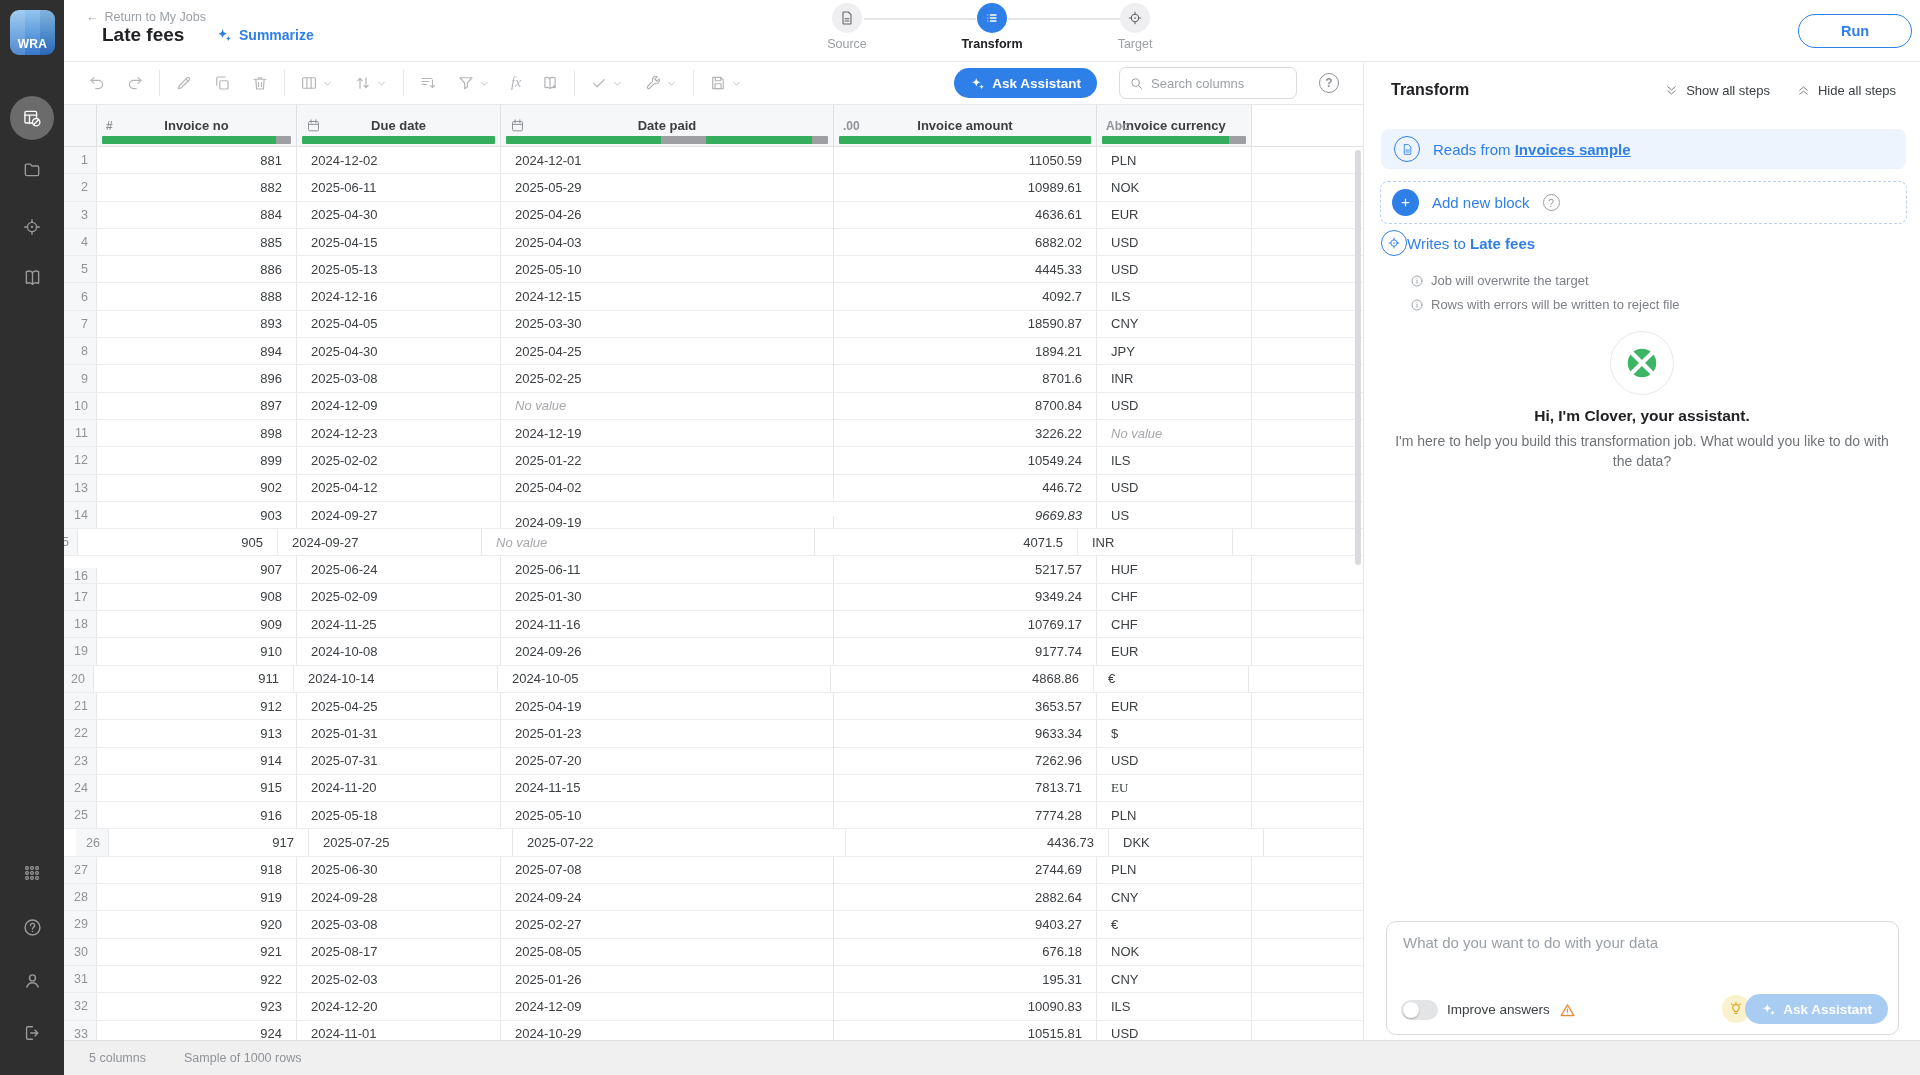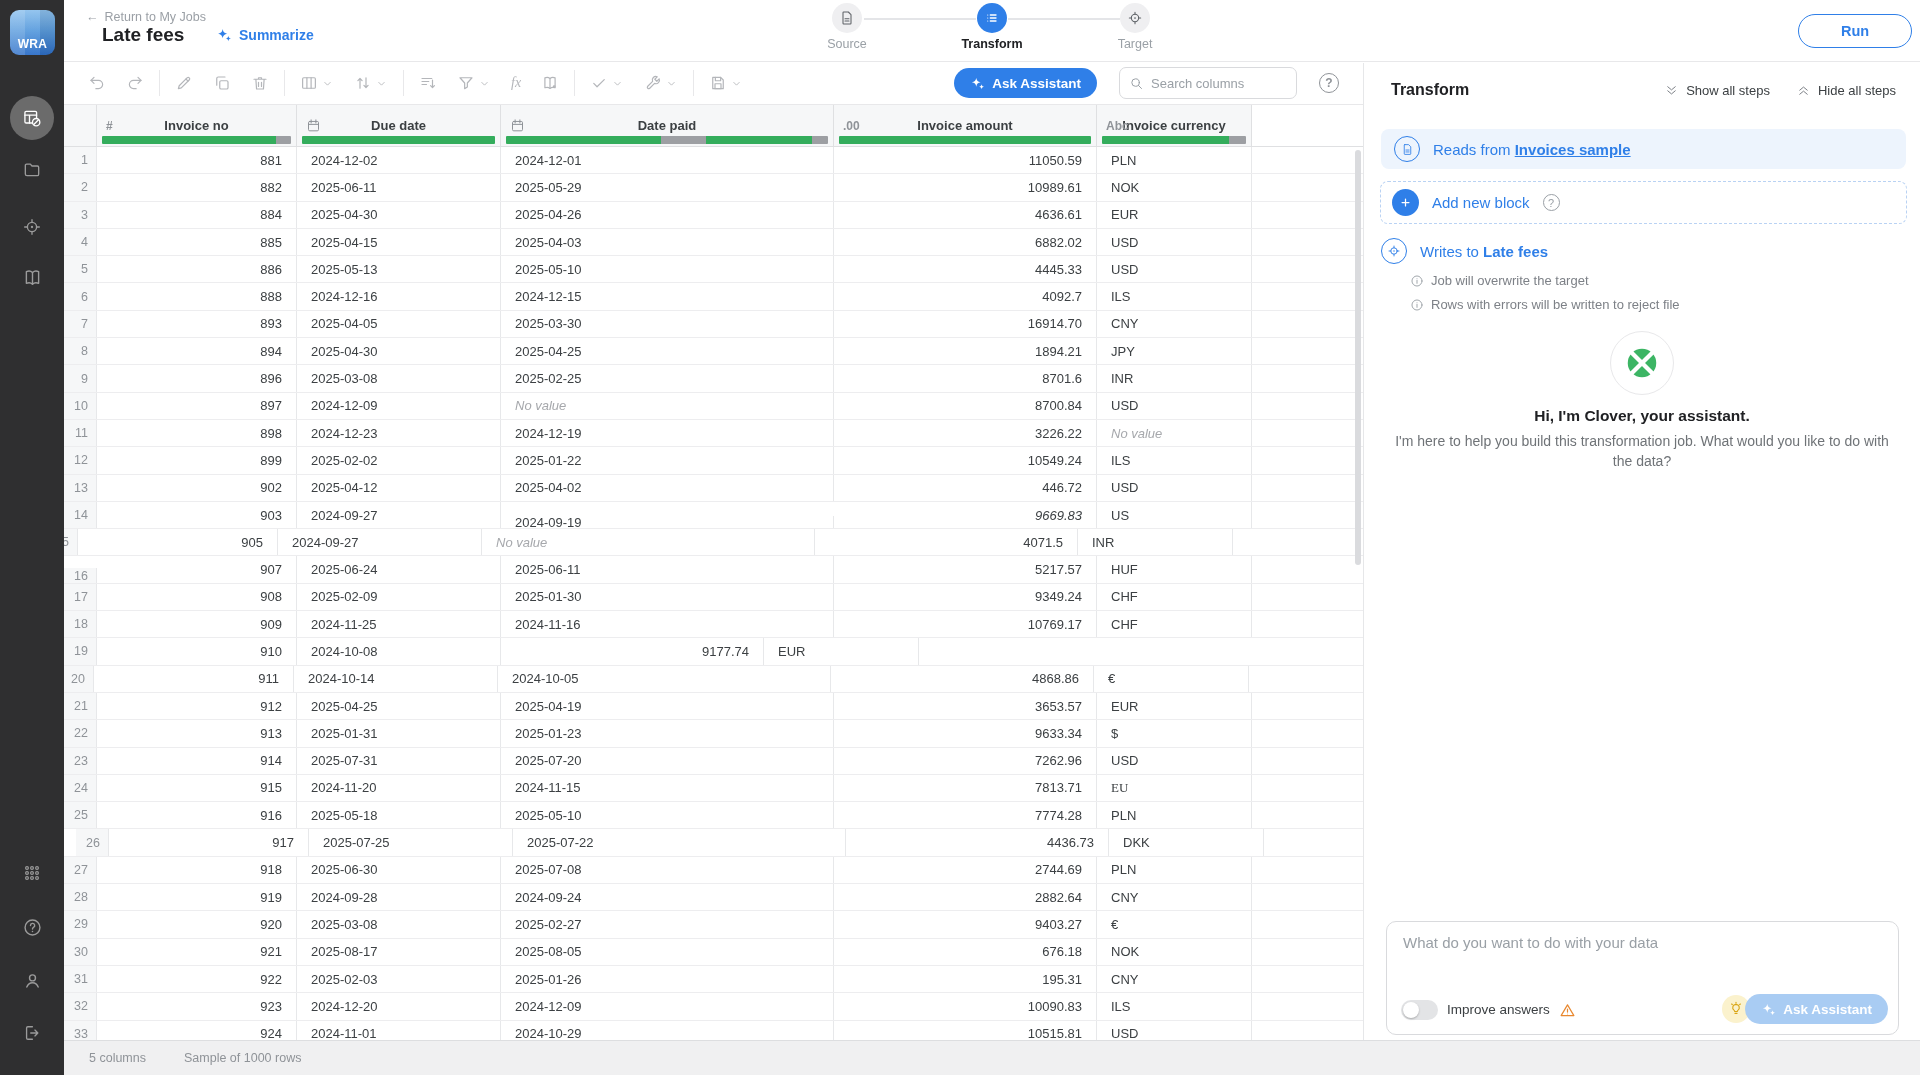--- a/index.html
+++ b/index.html
@@ -77,21 +77,21 @@
   #show-all { margin-left:auto; }
   #hide-all { margin-left:26px; }
   #reads-box { position:absolute; left:17px; right:14px; top:66px; height:40px; background:#edf4fd; border-radius:8px; display:flex; align-items:center; gap:13px; padding-left:13px; font-size:15px; color:#2f7fe8; cursor:pointer;}
   #reads-box b { text-decoration:underline; }
   .circ-icon { width:26px; height:26px; border-radius:50%; border:1.5px solid #2f7fe8; display:flex; align-items:center; justify-content:center; flex:0 0 auto;}
   .circ-icon svg { stroke:#2f7fe8; }
   #add-box { position:absolute; left:16px; right:13px; top:118px; height:43px; border:1.5px dashed #b9d2f3; border-radius:8px; display:flex; align-items:center; gap:13px; padding-left:11px; font-size:15px; color:#2f7fe8; cursor:pointer; background:#fff;}
   #plus-circ { width:27px; height:27px; border-radius:50%; background:#2f7fe8; display:flex; align-items:center; justify-content:center; }
   #plus-circ svg { stroke:#fff; stroke-width:2; }
   .q-circ { width:17px; height:17px; border-radius:50%; border:1.4px solid #9aa0a6; color:#9aa0a6; font-size:11px; display:flex; align-items:center; justify-content:center; }
-  #writes-row { position:absolute; left:17px; top:175px; display:flex; align-items:center; gap:13px; font-size:15px; color:#2f7fe8; cursor:pointer;}
+  #writes-row { position:absolute; left:17px; top:167px; display:flex; align-items:center; font-size:15px; color:#2f7fe8; cursor:pointer;}
   .note { position:absolute; left:46px; display:flex; align-items:center; gap:7px; font-size:13px; color:#7d8187; }
   .note svg { stroke:#9aa0a6; }
 
   #clover-circ { position:absolute; left:0; right:0; top:268px; margin:0 auto; width:64px; height:64px; border-radius:50%; border:1px solid #e8e8ea; background:#fff; display:flex; align-items:center; justify-content:center; }
   #assist-title { position:absolute; left:0; right:0; top:344px; text-align:center; font-size:15.5px; font-weight:bold; color:#202124; }
   #assist-body { position:absolute; left:28px; right:28px; top:368px; text-align:center; font-size:14px; line-height:20px; color:#6f7377; }
 
   #chat-box { position:absolute; left:22px; right:21px; top:858px; height:114px; border:1px solid #d9dadd; border-radius:10px; background:#fff; }
   #chat-box textarea { position:absolute; left:16px; top:12px; width:460px; height:50px; border:none; outline:none; resize:none; font-size:15px; color:#333; font-family:"Liberation Sans",sans-serif; }
   #chat-box textarea::placeholder { color:#9aa0a6; }
@@ -473,21 +473,21 @@
         <div class="td a-left" style="width: 204px;">2024-12-16</div>
         <div class="td a-left" style="width: 333px;">2024-12-15</div>
         <div class="td a-right" style="width: 263px;">4092.7</div>
         <div class="td a-left" style="width: 155px;">ILS</div>
       </div>
       <div class="tr">
         <div class="td rownum" style="width: 33px;">7</div>
         <div class="td a-right" style="width: 200px;">893</div>
         <div class="td a-left" style="width: 204px;">2025-04-05</div>
         <div class="td a-left" style="width: 333px;">2025-03-30</div>
-        <div class="td a-right" style="width: 263px;">16914.70</div>
+        <div class="td a-right" style="width: 263px;">18590.87</div>
         <div class="td a-left" style="width: 155px;">CNY</div>
       </div>
       <div class="tr">
         <div class="td rownum" style="width: 33px;">8</div>
         <div class="td a-right" style="width: 200px;">894</div>
         <div class="td a-left" style="width: 204px;">2025-04-30</div>
         <div class="td a-left" style="width: 333px;">2025-04-25</div>
         <div class="td a-right" style="width: 263px;">1894.21</div>
         <div class="td a-left" style="width: 155px;">JPY</div>
       </div>
@@ -568,20 +568,21 @@
         <div class="td a-right" style="width: 200px;">909</div>
         <div class="td a-left" style="width: 204px;">2024-11-25</div>
         <div class="td a-left" style="width: 333px; text-align: center;">2024-11-16</div>
         <div class="td a-right" style="width: 263px;">10769.17</div>
         <div class="td a-left" style="width: 155px;">CHF</div>
       </div>
       <div class="tr">
         <div class="td rownum" style="width: 33px;">19</div>
         <div class="td a-right" style="width: 200px;">910</div>
         <div class="td a-left" style="width: 204px;">2024-10-08</div>
+        <div class="td a-left" style="width: 333px;">2024-09-26</div>
         <div class="td a-right" style="width: 263px;">9177.74</div>
         <div class="td a-left" style="width: 155px;">EUR</div>
       </div>
       <div class="tr">
         <div class="td rownum" style="width: 30px;">20</div>
         <div class="td a-right" style="width: 200px;">911</div>
         <div class="td a-left" style="width: 204px;">2024-10-14</div>
         <div class="td a-left" style="width: 333px;">2024-10-05</div>
         <div class="td a-right" style="width: 263px;">4868.86</div>
         <div class="td a-left" style="width: 155px;">€</div>

